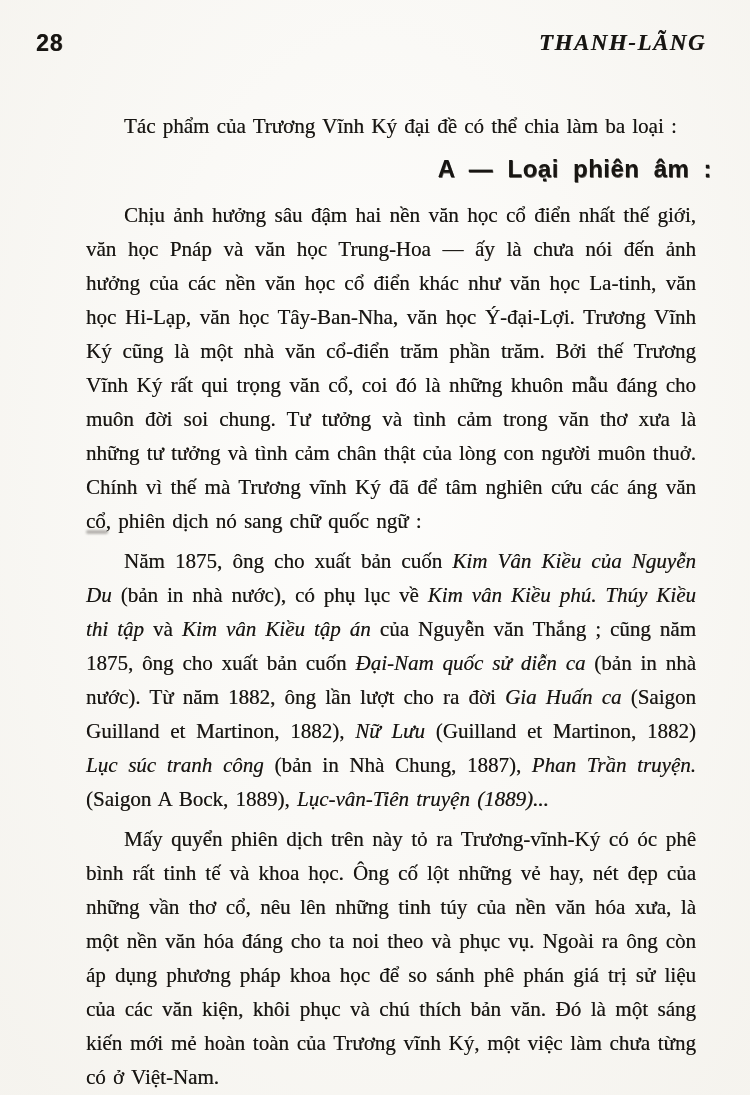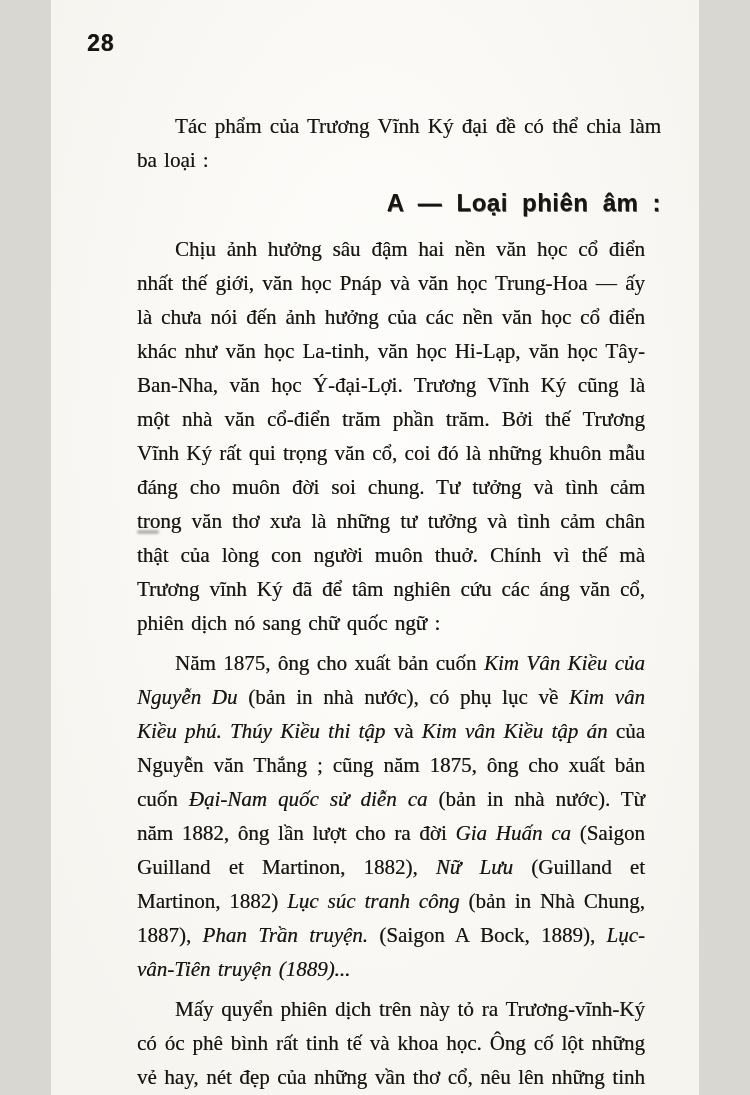--- a/index.html
+++ b/index.html
@@ -1,20 +1,20 @@
 <!DOCTYPE html>
 <html lang="vi"><head>
 <meta charset="utf-8">
 <style>
   html, body { margin: 0; padding: 0; }
   body { background: #d9d7d2; font-family: "Liberation Serif", "DejaVu Serif", serif; }
 
   .page {
     position: relative;
-    width: 648px;
+    width: 750px;
     height: 1095px;
     margin: 0 auto;
     box-sizing: border-box;
     background: #fcfbf8;
     background-image: radial-gradient(ellipse at 50% 40%, rgba(255,255,255,0.6), rgba(225,221,210,0.25) 95%);
     color: #171512;
     overflow: hidden;
   }
 
   .running-header {
@@ -81,20 +81,21 @@
     border-radius: 2px;
     filter: blur(1px);
   }
 </style>
 </head>
 <body>
 
 <div class="page">
   <header class="running-header">
     <span class="page-number">28</span>
+    <span class="running-head">THANH-LÃNG</span>
   </header>
 
   <main>
     <p class="intro">Tác phẩm của Trương Vĩnh Ký đại đề có thể chia làm ba loại :</p>
     <h2 class="section-heading">A — Loại phiên âm :</h2>
     <div id="paragraphs">
         <p class="body-par"><span>Chịu ảnh hưởng sâu đậm hai nền văn học cổ điển nhất thế giới, văn học Pnáp và văn học Trung-Hoa — ấy là chưa nói đến ảnh hưởng của các nền văn học cổ điển khác như văn học La-tinh, văn học Hi-Lạp, văn học Tây-Ban-Nha, văn học Ý-đại-Lợi. Trương Vĩnh Ký cũng là một nhà văn cổ-điển trăm phần trăm. Bởi thế Trương Vĩnh Ký rất qui trọng văn cổ, coi đó là những khuôn mẫu đáng cho muôn đời soi chung. Tư tưởng và tình cảm trong văn thơ xưa là những tư tưởng và tình cảm chân thật của lòng con người muôn thuở. Chính vì thế mà Trương vĩnh Ký đã để tâm nghiên cứu các áng văn cổ, phiên dịch nó sang chữ quốc ngữ :</span></p>
         <p class="body-par"><span>Năm 1875, ông cho xuất bản cuốn </span><span class="it">Kim Vân Kiều của Nguyễn Du</span><span> (bản in nhà nước), có phụ lục về </span><span class="it">Kim vân Kiều phú. Thúy Kiều thi tập</span><span> và </span><span class="it">Kim vân Kiều tập án</span><span> của Nguyễn văn Thắng ; cũng năm 1875, ông cho xuất bản cuốn </span><span class="it">Đại-Nam quốc sử diễn ca</span><span> (bản in nhà nước). Từ năm 1882, ông lần lượt cho ra đời </span><span class="it">Gia Huấn ca</span><span> (Saigon Guilland et Martinon, 1882), </span><span class="it">Nữ Lưu</span><span> (Guilland et Martinon, 1882) </span><span class="it">Lục súc tranh công</span><span> (bản in Nhà Chung, 1887), </span><span class="it">Phan Trần truyện.</span><span> (Saigon A Bock, 1889), </span><span class="it">Lục-vân-Tiên truyện (1889)...</span></p>
         <p class="body-par"><span>Mấy quyển phiên dịch trên này tỏ ra Trương-vĩnh-Ký có óc phê bình rất tinh tế và khoa học. Ông cố lột những vẻ hay, nét đẹp của những vần thơ cổ, nêu lên những tinh túy của nền văn hóa xưa, là một nền văn hóa đáng cho ta noi theo và phục vụ. Ngoài ra ông còn áp dụng phương pháp khoa học để so sánh phê phán giá trị sử liệu của các văn kiện, khôi phục và chú thích bản văn. Đó là một sáng kiến mới mẻ hoàn toàn của Trương vĩnh Ký, một việc làm chưa từng có ở Việt-Nam.</span></p>
       </div>

